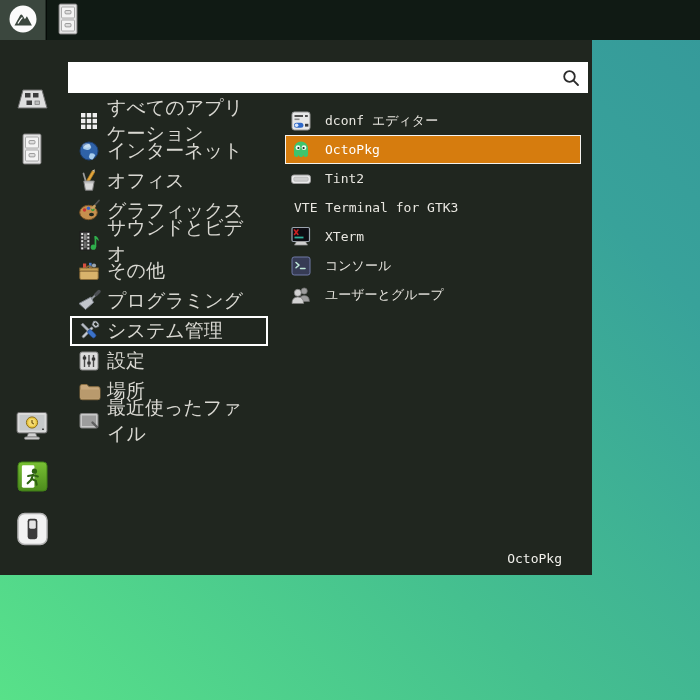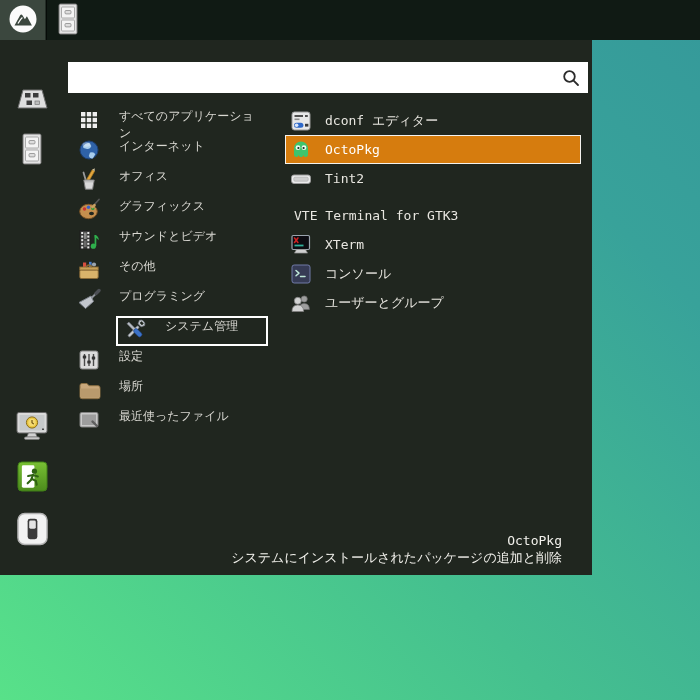--- a/index.html
+++ b/index.html
@@ -28,30 +28,30 @@
     padding:0 8px; font:13px "DejaVu Sans Mono",monospace; color:#222; }
   .search-icon-slot { width:26px; display:flex; align-items:center; justify-content:center; margin-right:4px; }
 
   .rail-btn { position:absolute; left:13px; width:38px; height:38px; border:none;
     background:transparent; cursor:pointer; display:flex; align-items:center; justify-content:center; }
   .rail-1 { top:42px; }  .rail-2 { top:91px; }
   .rail-3 { top:368px; } .rail-4 { top:419px; } .rail-5 { top:471px; }
 
   ul { list-style:none; }
   .cats { position:absolute; left:70px; top:66px; width:198px; }
-  .cat { height:30px; display:flex; gap:18px; padding:0 5px;
-    color:#d9d8d2; font-size:12px; border:2px solid transparent; cursor:pointer; }
-  .cat.selected { border-color:#ffffff;margin-left:46px; }
+  .cat { height:30px; display:flex; align-items:center; gap:6px; padding:0 5px;
+    color:#d9d8d2; font-size:19px; border:2px solid transparent; cursor:pointer; }
+  .cat.selected { border-color:#ffffff; }
   .cat .ic { width:24px; height:24px; display:flex; align-items:center; justify-content:center; flex:none; }
 
   .apps { position:absolute; left:285px; top:66px; width:296px; }
   .app { height:29px; display:flex; align-items:center; gap:13px; padding:0 4px;
     color:#e8e6e0; font:13px "DejaVu Sans Mono",monospace; border:1px solid transparent; cursor:pointer; }
   .app.selected { background:#d67c0e; border-color:#f4f2ee; color:#ffffff; }
-  .app.no-icon { padding-left:8px;margin-top:8px; }
+  .app.no-icon { padding-left:8px; }
   .app .ic { width:22px; height:22px; display:flex; align-items:center; justify-content:center; flex:none; }
 
   .footer { position:absolute; right:30px; bottom:8px; text-align:right;
     color:#f2f1ec; font-family:"DejaVu Sans Mono",monospace; }
   .footer .f-title { font-size:13px; line-height:17px; }
   .footer .f-desc  { font-size:13px; line-height:18px; }
 
   .sprite { position:absolute; width:0; height:0; overflow:hidden; }
 </style>
 </head>
@@ -466,17 +466,16 @@
             <svg width="22" height="22">
               <use href="#i-users"></use>
             </svg>
           </span>
         <span>ユーザーとグループ</span>
       </li>
     </ul>
 
     <div class="footer">
       <div class="f-title">OctoPkg</div>
-      <div class="f-desc">システムにインストールされたパッケージの追加と削除</div>
     </div>
 
   </div>
 </div>
 
 </body></html>

